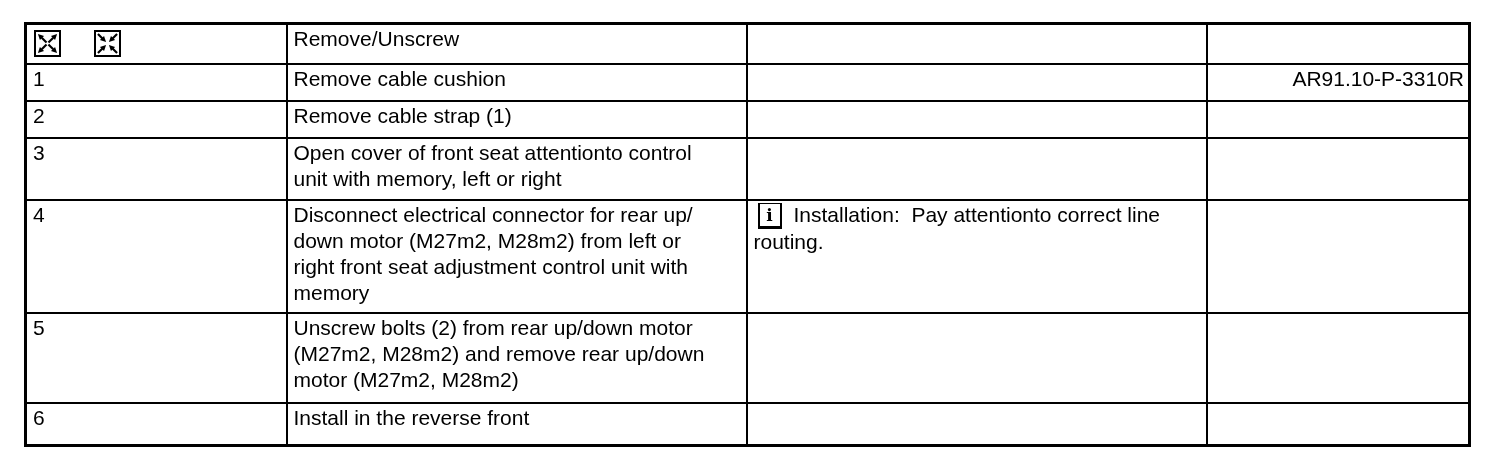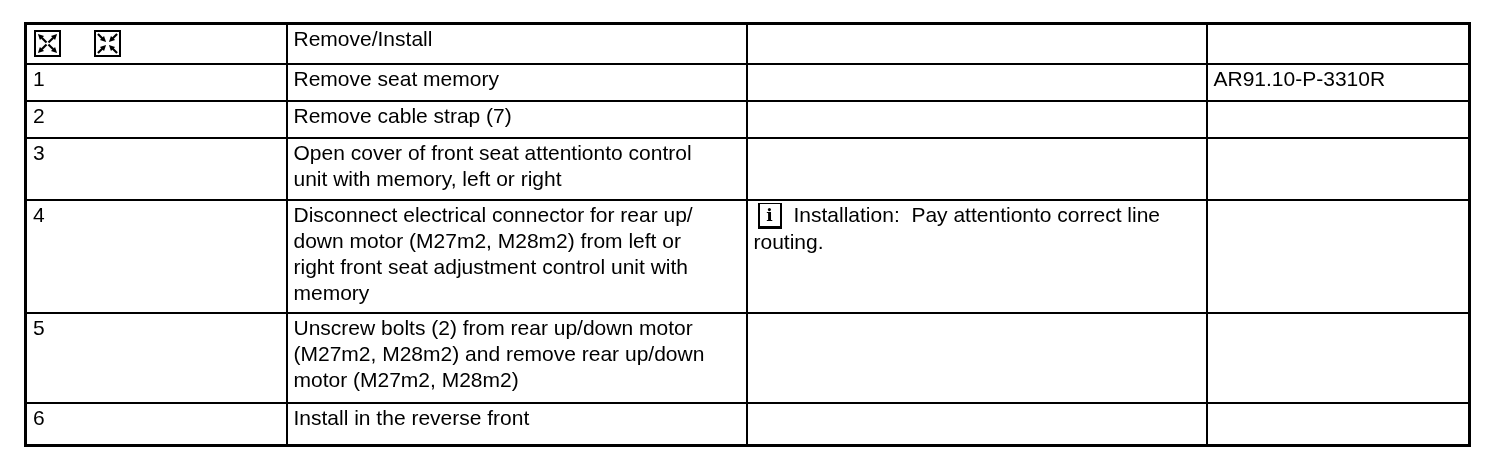--- a/index.html
+++ b/index.html
@@ -23,21 +23,21 @@
   }
   table.proc-table td {
     border: 2px solid #000;
     vertical-align: top;
     font-size: 21px;
     line-height: 26px;
     padding: 1px 4px 0 6px;
     overflow: hidden;
   }
   td.col-num   { padding-left: 4px; }
-  td.col-ref   { padding-left: 5px; }
+  td.col-ref   { padding-left: 5px; text-align: right; }
   td.col-note  { padding-left: 2px; padding-right: 2px; }
 
   tr.row-header   { height: 40px; }
   tr.row-1        { height: 37px; }
   tr.row-2        { height: 37px; }
   tr.row-3        { height: 62px; }
   tr.row-4        { height: 113px; }
   tr.row-5        { height: 90px; }
   tr.row-6        { height: 42px; }
 
@@ -129,39 +129,39 @@
                   </g>
               <g transform="scale(-1,-1)">
                     <line x1="-5" y1="-5" x2="-10" y2="-10"></line>
                     <polygon stroke="none" points="-1.5,-1.5 -3.6,-7.9 -7.9,-3.6"></polygon>
                   </g>
             </g>
           </svg>
         </span>
       </td>
       <td class="col-task">
-        <div class="task-inner">Remove/Install</div>
+        <div class="task-inner">Remove/Unscrew</div>
       </td>
       <td class="col-note"></td>
       <td class="col-ref"></td>
     </tr>
 
     <tr class="row-1">
       <td class="col-num">1</td>
       <td class="col-task">
-        <div class="task-inner">Remove seat memory</div>
+        <div class="task-inner">Remove cable cushion</div>
       </td>
       <td class="col-note"></td>
       <td class="col-ref">AR91.10-P-3310R</td>
     </tr>
 
     <tr class="row-2">
       <td class="col-num">2</td>
       <td class="col-task">
-        <div class="task-inner">Remove cable strap (7)</div>
+        <div class="task-inner">Remove cable strap (1)</div>
       </td>
       <td class="col-note"></td>
       <td class="col-ref"></td>
     </tr>
 
     <tr class="row-3">
       <td class="col-num">3</td>
       <td class="col-task">
         <div class="task-inner">Open cover of front seat attentionto control unit with memory, left or right</div>
       </td>

